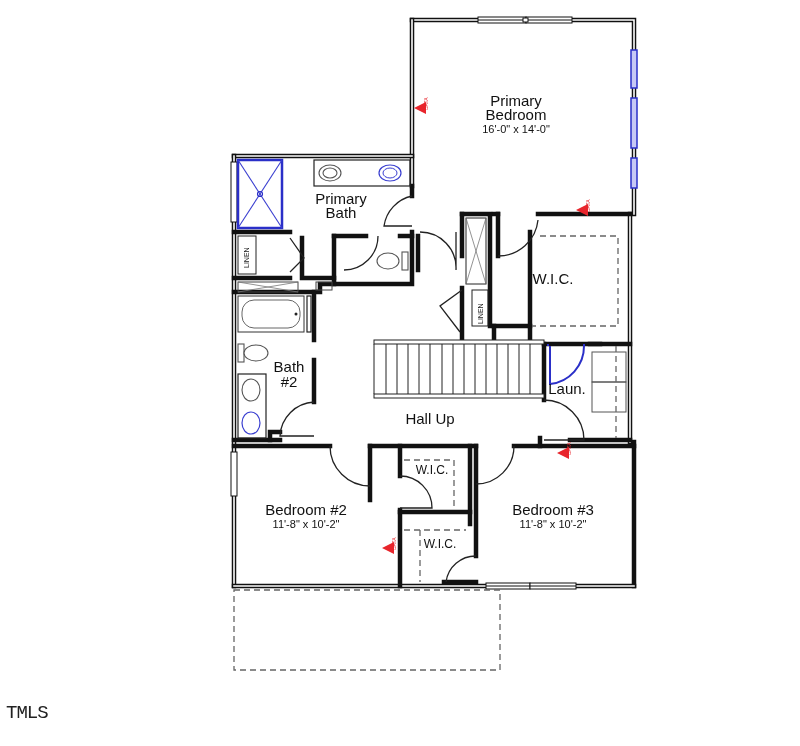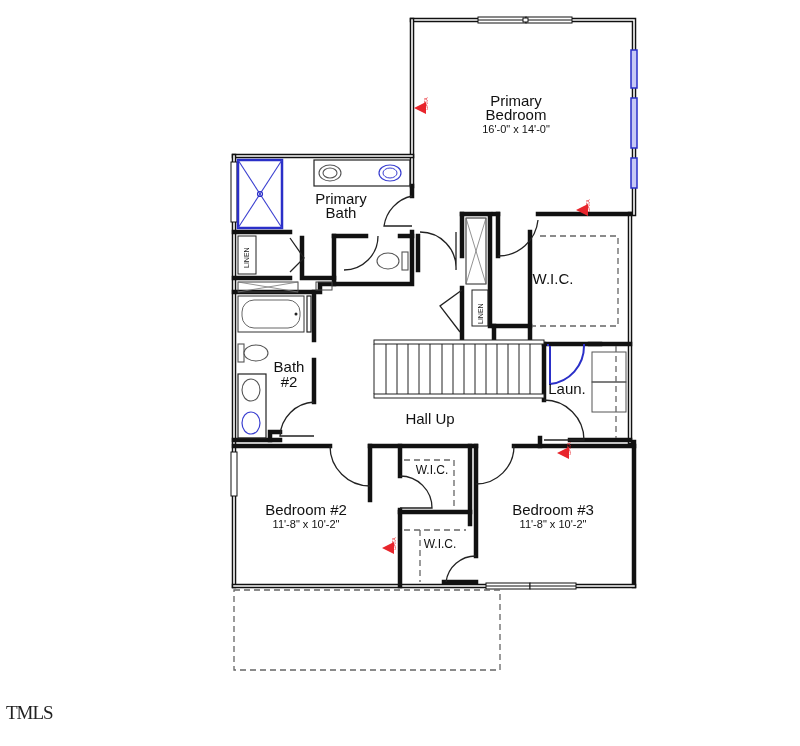--- a/index.html
+++ b/index.html
@@ -12,21 +12,21 @@
   .blue { fill: none; stroke: #2a2fc8; stroke-width: 2; }
   .blue-thin { fill: none; stroke: #3a3fd0; stroke-width: 1.1; }
   .fixture { fill: #fff; stroke: #555; stroke-width: 1.1; }
   .room-label { font-family: "Liberation Sans", sans-serif; fill: #111; text-anchor: middle; }
   .room-name { font-size: 15px; }
   .room-dim { font-size: 11px; }
   .small-label { font-size: 12px; }
   .tiny-label { font-family: "Liberation Sans", sans-serif; font-size: 7px; fill: #222; }
   .data-mark { fill: #e8252c; }
   .data-txt { font-family: "Liberation Sans", sans-serif; font-size: 5px; fill: #e8252c; }
-  .watermark { position: absolute; left: 6px; top: 702px; font-size: 19px; letter-spacing: -1px; color: #222; font-family: Liberation Serif, serif; }
+  .watermark { position: absolute; left: 6px; top: 702px; font-size: 19px; letter-spacing: -1px; color: #222; font-family: Liberation Mono, monospace; }
 </style>
 </head>
 <body>
 
 <svg width="800" height="746" viewBox="0 0 800 746">
 
   <g>
 
     <path class="wall" d="M412,20 L634,20 L634,214"></path>
     <path class="wall-in" d="M412,20 L634,20 L634,214"></path>

